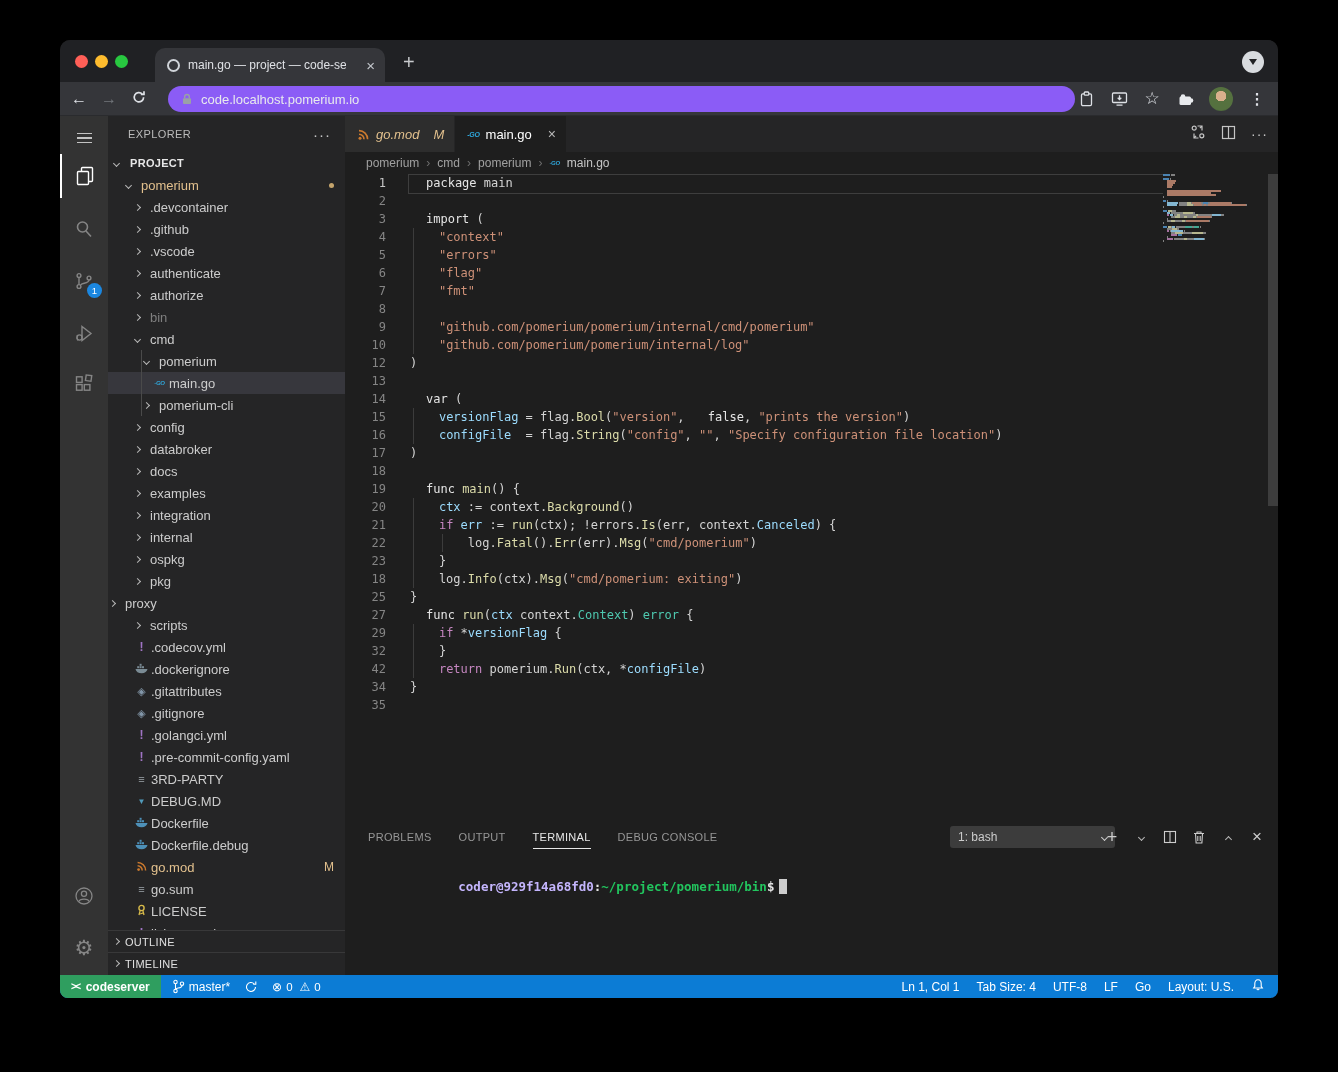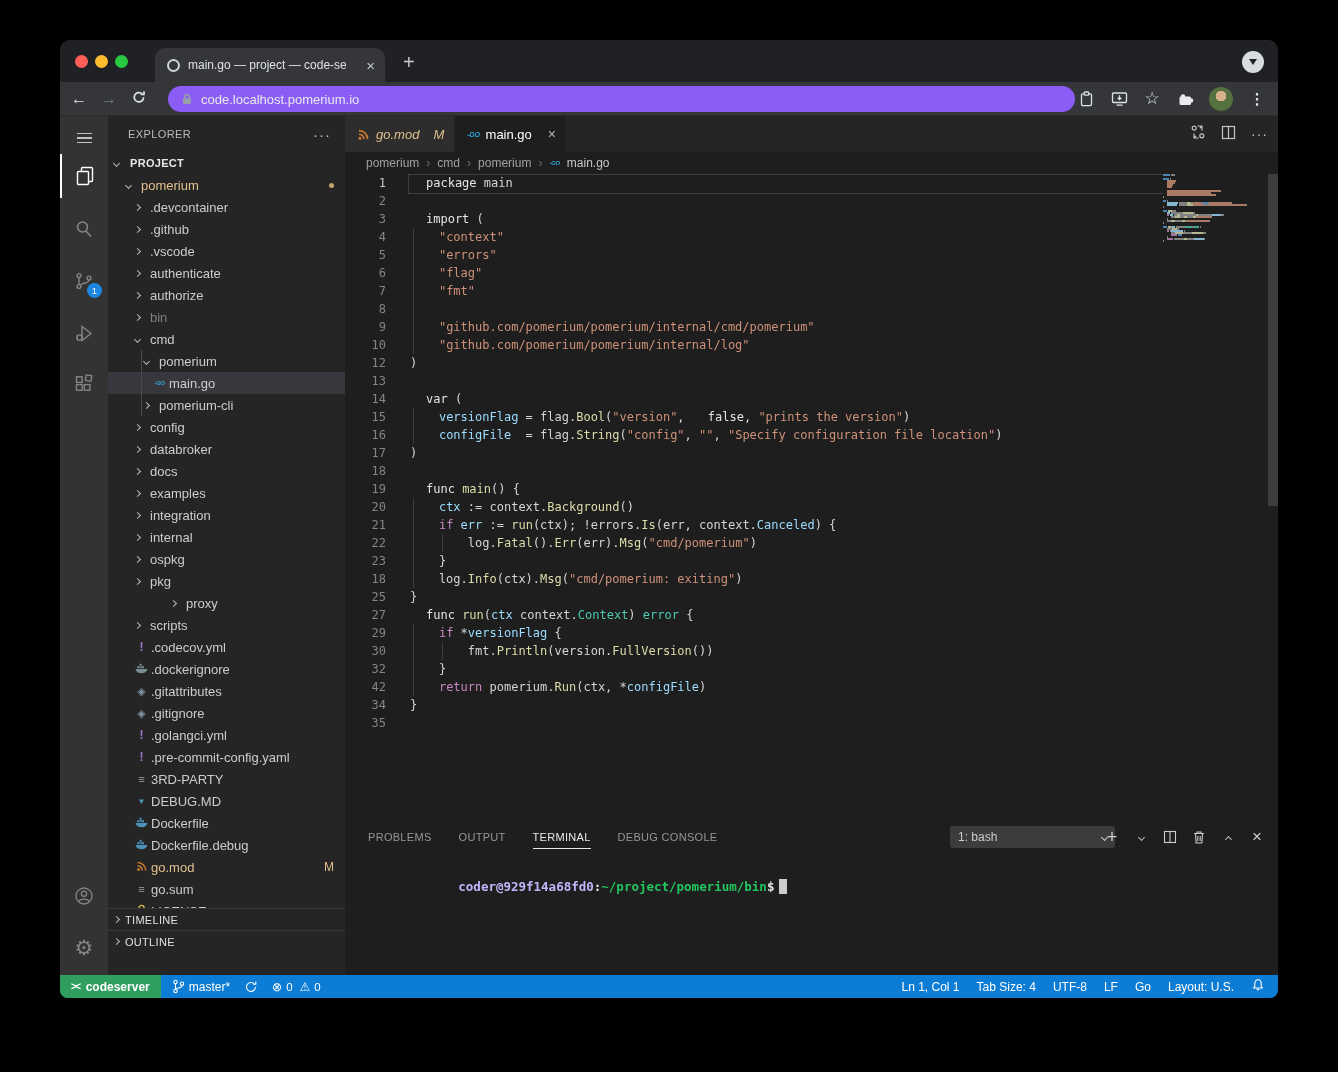--- a/index.html
+++ b/index.html
@@ -372,21 +372,21 @@
                 <i class="chev r"></i>
               </span>
               <span class="lbl">ospkg</span>
             </div>
             <div class="tree-row" style="padding-left: 25px;">
               <span class="chevbox">
                 <i class="chev r"></i>
               </span>
               <span class="lbl">pkg</span>
             </div>
-            <div class="tree-row" style="padding-left: 25px; margin-left: 36px;">
+            <div class="tree-row" style="">
               <span class="chevbox">
                 <i class="chev r"></i>
               </span>
               <span class="lbl">proxy</span>
             </div>
             <div class="tree-row" style="padding-left: 25px;">
               <span class="chevbox">
                 <i class="chev r"></i>
               </span>
               <span class="lbl">scripts</span>
@@ -499,21 +499,21 @@
                 <span class="fi-yaml">!</span>
               </span>
               <span class="lbl">lichen.yaml</span>
             </div>
             <div class="tree-guide" style="left: 33px; top: 176px; height: 66px;"></div>
           </div>
         <div class="sec-row" style="top:814px;">
           <i class="chev r"></i>
           <span class="sec-lbl">OUTLINE</span>
         </div>
-        <div class="sec-row" style="top:792px;">
+        <div class="sec-row" style="top:836px;">
           <i class="chev r"></i>
           <span class="sec-lbl">TIMELINE</span>
         </div>
       </div>
 
       <div class="main">
         <div class="tabbar">
           <div class="etab inactive">
             <svg width="13" height="13" viewBox="0 0 13 13">
                 <circle cx="3" cy="10.2" r="1.5" fill="#cc7a2e"></circle>
@@ -576,21 +576,20 @@
             <div class="code-line"><span class="ln">18</span></div>
             <div class="code-line"><span class="ln">19</span><span class="tk-k">func</span><span class="tk-p"> </span><span class="tk-f">main</span><span class="tk-p">() {</span></div>
             <div class="code-line"><span class="ln">20</span><div class="guide" style="left: 68px;"></div><span class="tk-p">    </span><span class="tk-v">ctx</span><span class="tk-p"> := context.</span><span class="tk-f">Background</span><span class="tk-p">()</span></div>
             <div class="code-line"><span class="ln">21</span><div class="guide" style="left: 68px;"></div><span class="tk-p">    </span><span class="tk-c">if</span><span class="tk-p"> </span><span class="tk-v">err</span><span class="tk-p"> := </span><span class="tk-f">run</span><span class="tk-p">(ctx); !errors.</span><span class="tk-f">Is</span><span class="tk-p">(err, context.</span><span class="tk-v">Canceled</span><span class="tk-p">) {</span></div>
             <div class="code-line"><span class="ln">22</span><div class="guide" style="left: 68px;"></div><div class="guide" style="left: 96.9px;"></div><span class="tk-p">        log.</span><span class="tk-f">Fatal</span><span class="tk-p">().</span><span class="tk-f">Err</span><span class="tk-p">(err).</span><span class="tk-f">Msg</span><span class="tk-p">(</span><span class="tk-s">"cmd/pomerium"</span><span class="tk-p">)</span></div>
             <div class="code-line"><span class="ln">23</span><div class="guide" style="left: 68px;"></div><span class="tk-p">    }</span></div>
             <div class="code-line"><span class="ln">18</span><div class="guide" style="left: 68px;"></div><span class="tk-p">    log.</span><span class="tk-f">Info</span><span class="tk-p">(ctx).</span><span class="tk-f">Msg</span><span class="tk-p">(</span><span class="tk-s">"cmd/pomerium: exiting"</span><span class="tk-p">)</span></div>
             <div class="code-line"><span class="ln">25</span><span class="tk-p">}</span></div>
             <div class="code-line"><span class="ln">27</span><span class="tk-k">func</span><span class="tk-p"> </span><span class="tk-f">run</span><span class="tk-p">(</span><span class="tk-v">ctx</span><span class="tk-p"> context.</span><span class="tk-t">Context</span><span class="tk-p">) </span><span class="tk-t">error</span><span class="tk-p"> {</span></div>
             <div class="code-line"><span class="ln">29</span><div class="guide" style="left: 68px;"></div><span class="tk-p">    </span><span class="tk-c">if</span><span class="tk-p"> *</span><span class="tk-v">versionFlag</span><span class="tk-p"> {</span></div>
-            <div class="code-line"><span class="ln">30</span><div class="guide" style="left: 68px;"></div><div class="guide" style="left: 96.9px;"></div><span class="tk-p">        fmt.</span><span class="tk-f">Println</span><span class="tk-p">(version.</span><span class="tk-f">FullVersion</span><span class="tk-p">())</span></div>
             <div class="code-line"><span class="ln">32</span><div class="guide" style="left: 68px;"></div><span class="tk-p">    }</span></div>
             <div class="code-line"><span class="ln">42</span><div class="guide" style="left: 68px;"></div><span class="tk-p">    </span><span class="tk-c">return</span><span class="tk-p"> pomerium.</span><span class="tk-f">Run</span><span class="tk-p">(ctx, *</span><span class="tk-v">configFile</span><span class="tk-p">)</span></div>
             <div class="code-line"><span class="ln">34</span><span class="tk-p">}</span></div>
             <div class="code-line"><span class="ln">35</span></div>
             <div class="minimap" id="minimap">
               <div class="mm-line"><span class="mm-k" style="width: 7.21px;"></span><span class="mm-sp" style="width: 1.03px;"></span><span class="mm-p" style="width: 4.12px;"></span></div>
               <div class="mm-line"></div>
               <div class="mm-line"><span class="mm-k" style="width: 6.18px;"></span><span class="mm-sp" style="width: 1.03px;"></span><span class="mm-p" style="width: 1.03px;"></span></div>
               <div class="mm-line"><span class="mm-sp" style="width: 4.12px;"></span><span class="mm-s" style="width: 9.27px;"></span></div>
               <div class="mm-line"><span class="mm-sp" style="width: 4.12px;"></span><span class="mm-s" style="width: 8.24px;"></span></div>

